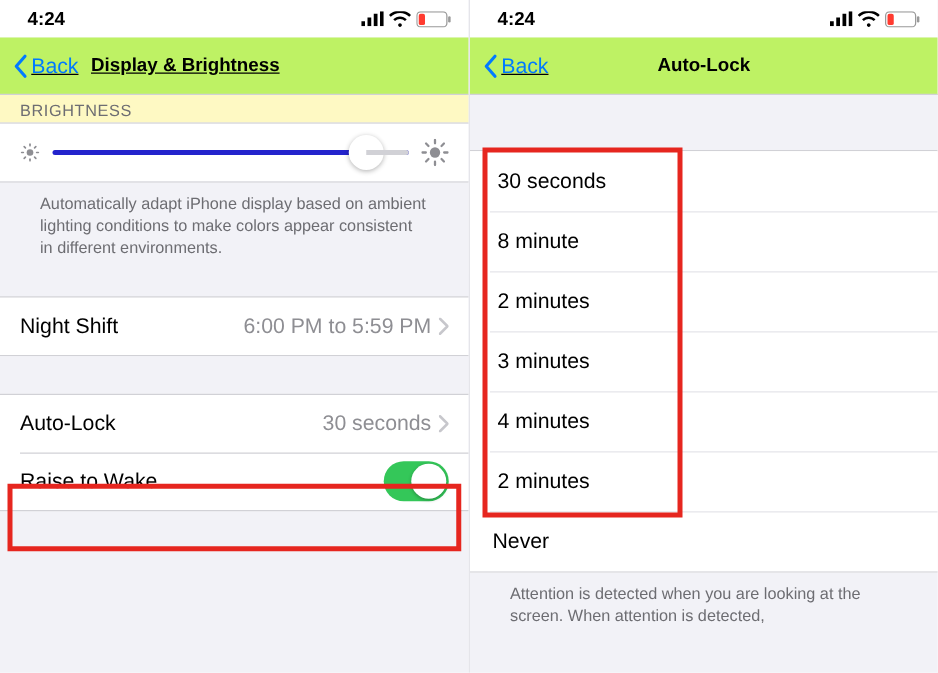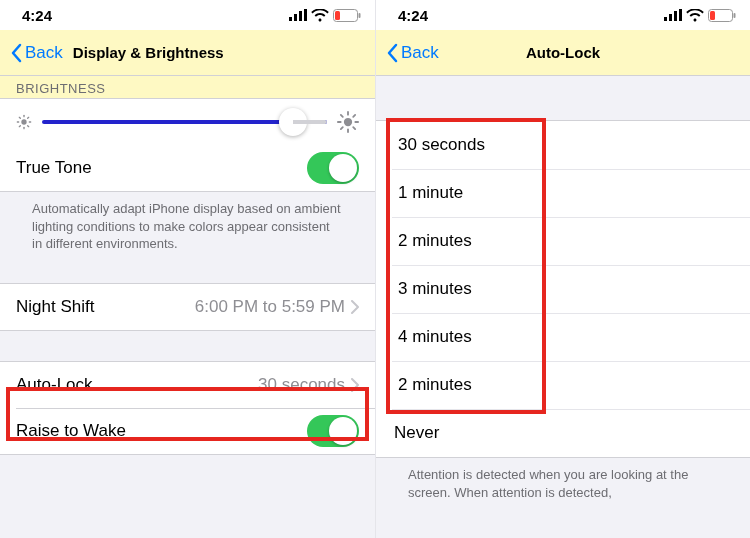--- a/index.html
+++ b/index.html
@@ -31,26 +31,27 @@
     font-size: 15px;
     font-weight: 600;
     color: #000;
     text-align: center;
   }
   .status-right { display: flex; align-items: center; gap: 4px; }
   .icon { display: inline-flex; align-items: center; }
   
   .navbar {
     height: 46px;
-    background: #fef9c3;
+    background: #bef264;
     display: flex;
     align-items: center;
     position: relative;
     border-bottom: 1px solid #d1d1d6;
     padding: 0 10px;
+    text-decoration: underline;
   }
   .back-btn {
     display: flex;
     align-items: center;
     color: #007aff;
     font-size: 17px;
     gap: 3px;
     cursor: pointer;
   }
   .nav-title {
@@ -251,26 +252,20 @@
               <line x1="1" y1="12" x2="4" y2="12"></line>
               <line x1="20" y1="12" x2="23" y2="12"></line>
               <line x1="4.2" y1="4.2" x2="6.3" y2="6.3"></line>
               <line x1="17.7" y1="17.7" x2="19.8" y2="19.8"></line>
               <line x1="4.2" y1="19.8" x2="6.3" y2="17.7"></line>
               <line x1="17.7" y1="6.3" x2="19.8" y2="4.2"></line>
             </g>
           </svg>
       </span>
     </div>
-    <div class="row">
-      <span class="row-label">True Tone</span>
-      <div class="toggle">
-          <div class="knob"></div>
-        </div>
-    </div>
   </div>
   <div class="footer-note">Automatically adapt iPhone display based on ambient lighting conditions to make colors appear consistent in different environments.</div>
 
   <div class="small-spacer"></div>
 
   <div class="group">
     <div class="row">
       <span class="row-label">Night Shift</span>
       <span class="row-detail">6:00 PM to 5:59 PM</span>
       <span class="chevron icon">
@@ -343,21 +338,21 @@
     <div class="nav-title centered">Auto-Lock</div>
   </div>
 
   <div style="height:44px;background:#f2f2f7;"></div>
 
   <div class="group" style="position:relative;">
     <div class="list-row">
         <span>30 seconds</span>
       </div>
     <div class="list-row">
-        <span>1 minute</span>
+        <span>8 minute</span>
       </div>
     <div class="list-row">
         <span>2 minutes</span>
       </div>
     <div class="list-row">
         <span>3 minutes</span>
       </div>
     <div class="list-row">
         <span>4 minutes</span>
       </div>

